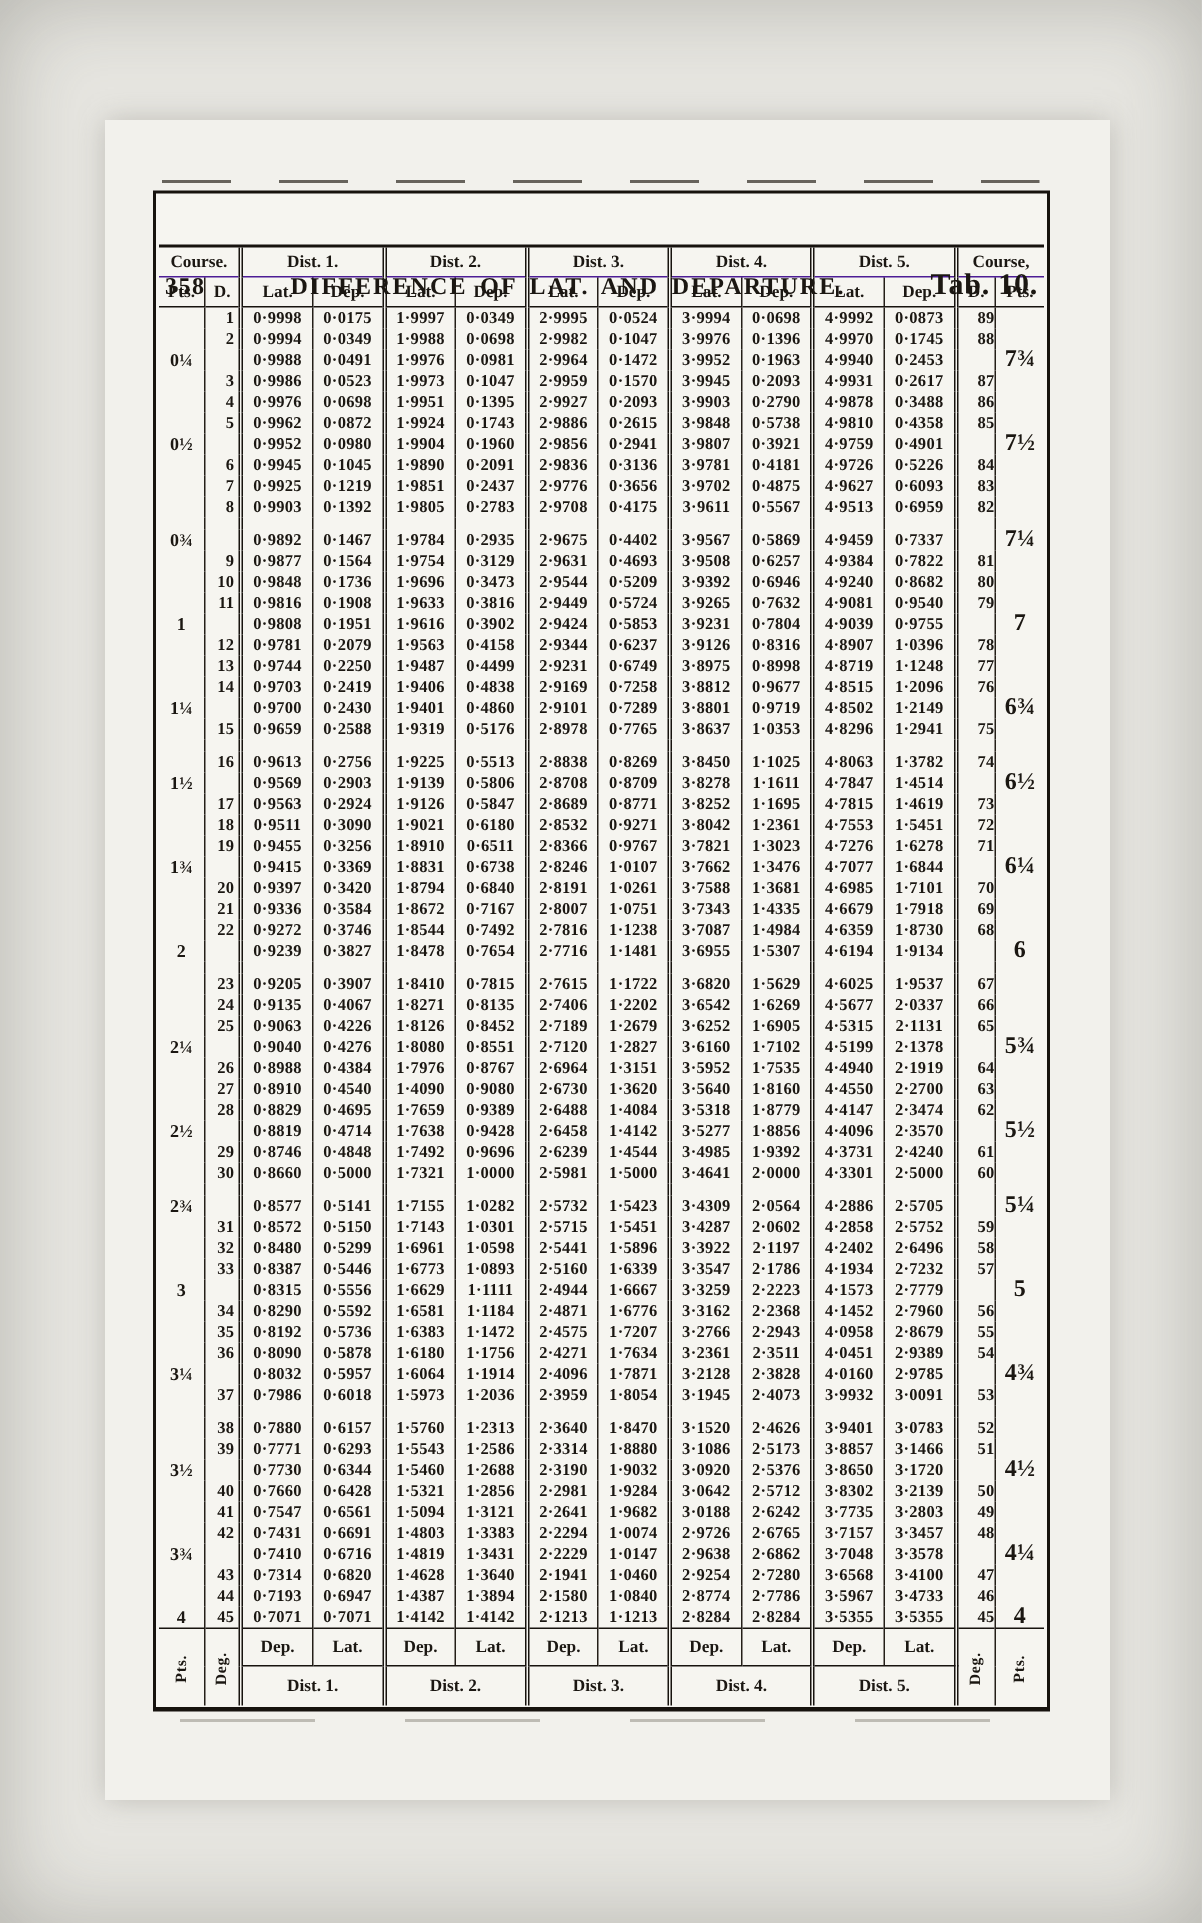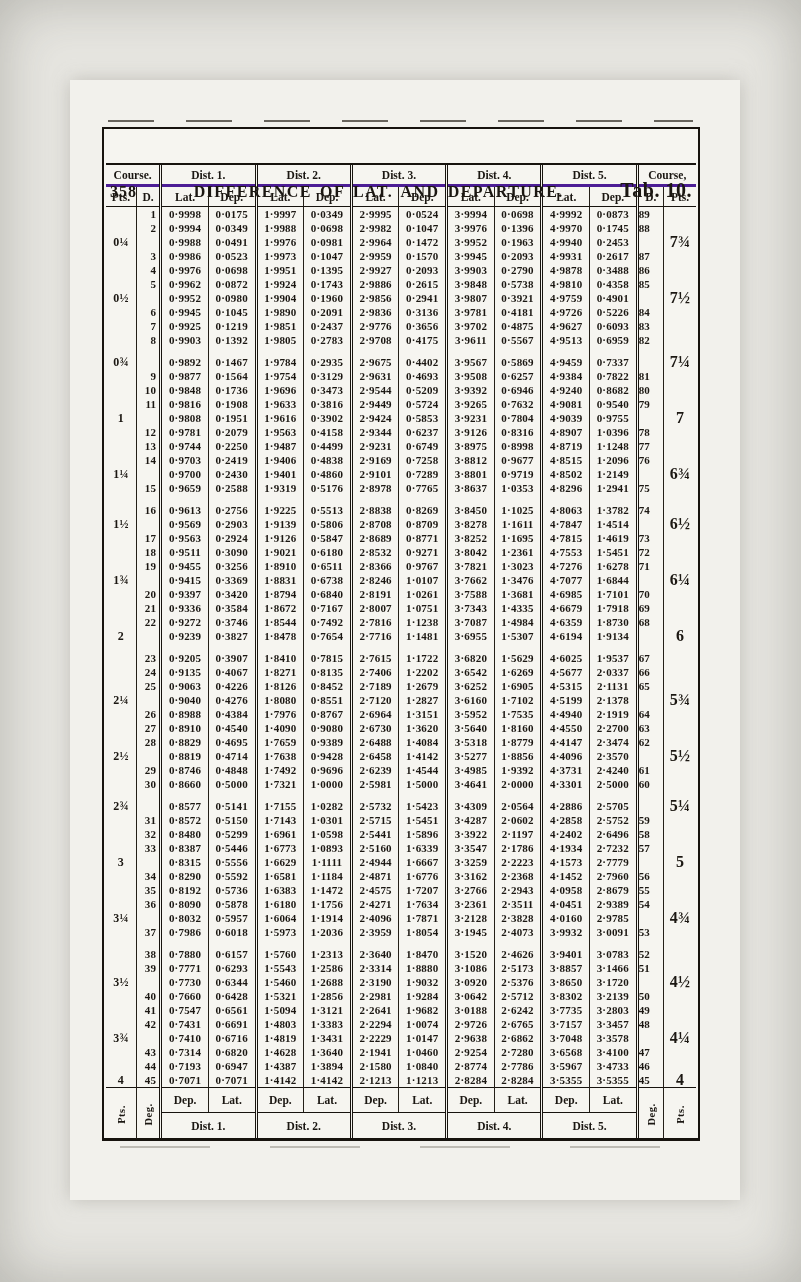--- a/index.html
+++ b/index.html
@@ -14,29 +14,29 @@
   .frame{position:absolute;left:102px;top:127px;width:598px;height:1014px;box-sizing:border-box;
          border:2px solid #17130e;border-bottom-width:3px;background:#f6f5f0;padding:0 2px;}
   .titlebar{display:flex;align-items:baseline;height:32px;border-bottom:2px solid #17130e;padding:2px 4px 0 4px;}
   .pgnum{font-size:16px;font-weight:bold;letter-spacing:1px;}
   .ttl{flex:1;text-align:center;font-size:16px;font-weight:bold;letter-spacing:1.4px;word-spacing:3px;}
   .tabnum{font-size:20px;font-weight:bold;letter-spacing:.5px;margin-top:48px;}
   table{width:100%;border-collapse:collapse;table-layout:fixed;}
   td,th{padding:0;margin:0;text-align:center;font-family:"Liberation Serif",serif;
         font-size:11px;font-weight:bold;white-space:nowrap;overflow:hidden;color:#1b1712;}
   thead th{font-size:11.5px;}
-  .h1 th{height:19px;border-bottom:3px solid #4c1d95;}
+  .h1 th{height:19px;border-bottom:1px solid #4c1d95;}
   .h2 th{height:19px;border-bottom:1.5px solid #17130e;}
   tbody td{height:14px;line-height:14px;letter-spacing:.2px;}
   tr.gaprow td{height:8px;line-height:8px;}
   .bl-thin{border-left:1px solid #241f18;}
   .bl-dbl{border-left:3px double #17130e;}
   .c-pts{font-size:12px;}
   .c-d{text-align:right;padding-right:3px;}
-  .c-rd{text-align:left;font-family:Liberation Serif, serif;}
+  .c-rd{text-align:right;font-family:Liberation Serif, serif;}
   .c-rpts{font-size:16px;}
   tfoot td{font-size:11.5px;}
   .f1 td{height:24px;border-top:1.5px solid #17130e;}
   .f1 td.duplat{border-bottom:1px solid #17130e;}
   .f2 td{height:26px;}
   .vert{vertical-align:middle;}
   .vert span{display:inline-block;transform:rotate(-90deg);font-size:10.5px;letter-spacing:.5px;}
 </style>
 </head>
 <body>

